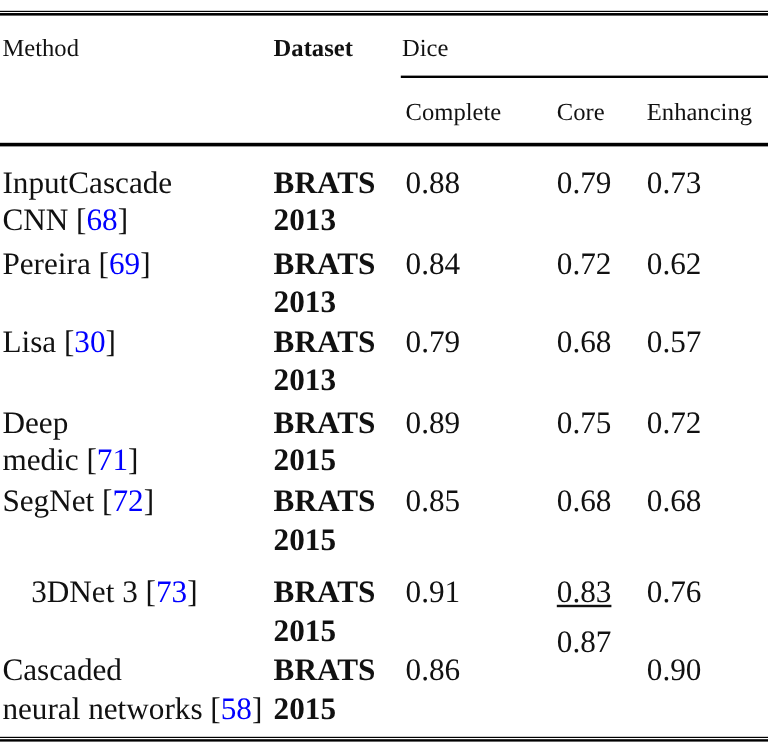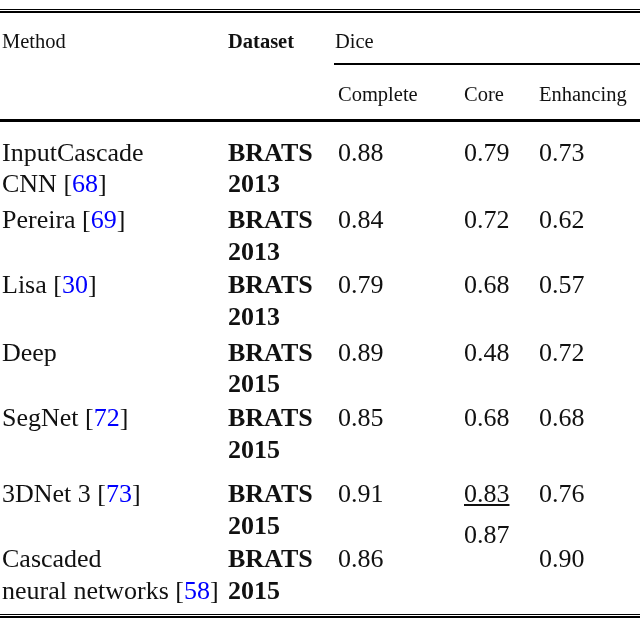--- a/index.html
+++ b/index.html
@@ -150,34 +150,35 @@
   <div class="cell col-enh" style="top:207px;">0.62</div>
 
   <div class="cell col-method" style="top:272px;"><span>Lisa [</span><span class="ref">30</span><span class="brk">]</span></div>
   <div class="cell col-dataset" style="top:272px;">BRATS</div>
   <div class="cell col-dataset" style="top:304px;">2013</div>
   <div class="cell col-complete" style="top:272px;">0.79</div>
   <div class="cell col-core" style="top:272px;">0.68</div>
   <div class="cell col-enh" style="top:272px;">0.57</div>
 
   <div class="cell col-method" style="top:340px;">Deep</div>
+  <div class="cell col-method" style="top:371px;"><span>medic [</span><span class="ref">71</span><span class="brk">]</span></div>
   <div class="cell col-dataset" style="top:340px;">BRATS</div>
   <div class="cell col-dataset" style="top:371px;">2015</div>
   <div class="cell col-complete" style="top:340px;">0.89</div>
-  <div class="cell col-core" style="top:340px;">0.48</div>
+  <div class="cell col-core" style="top:340px;">0.75</div>
   <div class="cell col-enh" style="top:340px;">0.72</div>
 
   <div class="cell col-method" style="top:405px;"><span>SegNet [</span><span class="ref">72</span><span class="brk">]</span></div>
   <div class="cell col-dataset" style="top:405px;">BRATS</div>
   <div class="cell col-dataset" style="top:437px;">2015</div>
   <div class="cell col-complete" style="top:405px;">0.85</div>
   <div class="cell col-core" style="top:405px;">0.68</div>
   <div class="cell col-enh" style="top:405px;">0.68</div>
 
-  <div class="cell col-method" style="top:481px;"><span>3DNet 3 [</span><span class="ref">73</span><span class="brk">]</span></div>
+  <div class="cell col-method" style="top:481px;margin-left:24px;"><span>3DNet 3 [</span><span class="ref">73</span><span class="brk">]</span></div>
   <div class="cell col-dataset" style="top:481px;">BRATS</div>
   <div class="cell col-dataset" style="top:513px;">2015</div>
   <div class="cell col-complete" style="top:481px;">0.91</div>
   <div class="cell col-core" style="top:481px;text-decoration:underline;">0.83</div>
   <div class="cell col-enh" style="top:481px;">0.76</div>
 
   <div class="cell col-method" style="top:546px;">Cascaded</div>
   <div class="cell col-method" style="top:578px;"><span>neural networks [</span><span class="ref">58</span><span class="brk">]</span></div>
   <div class="cell col-dataset" style="top:546px;">BRATS</div>
   <div class="cell col-dataset" style="top:578px;">2015</div>

